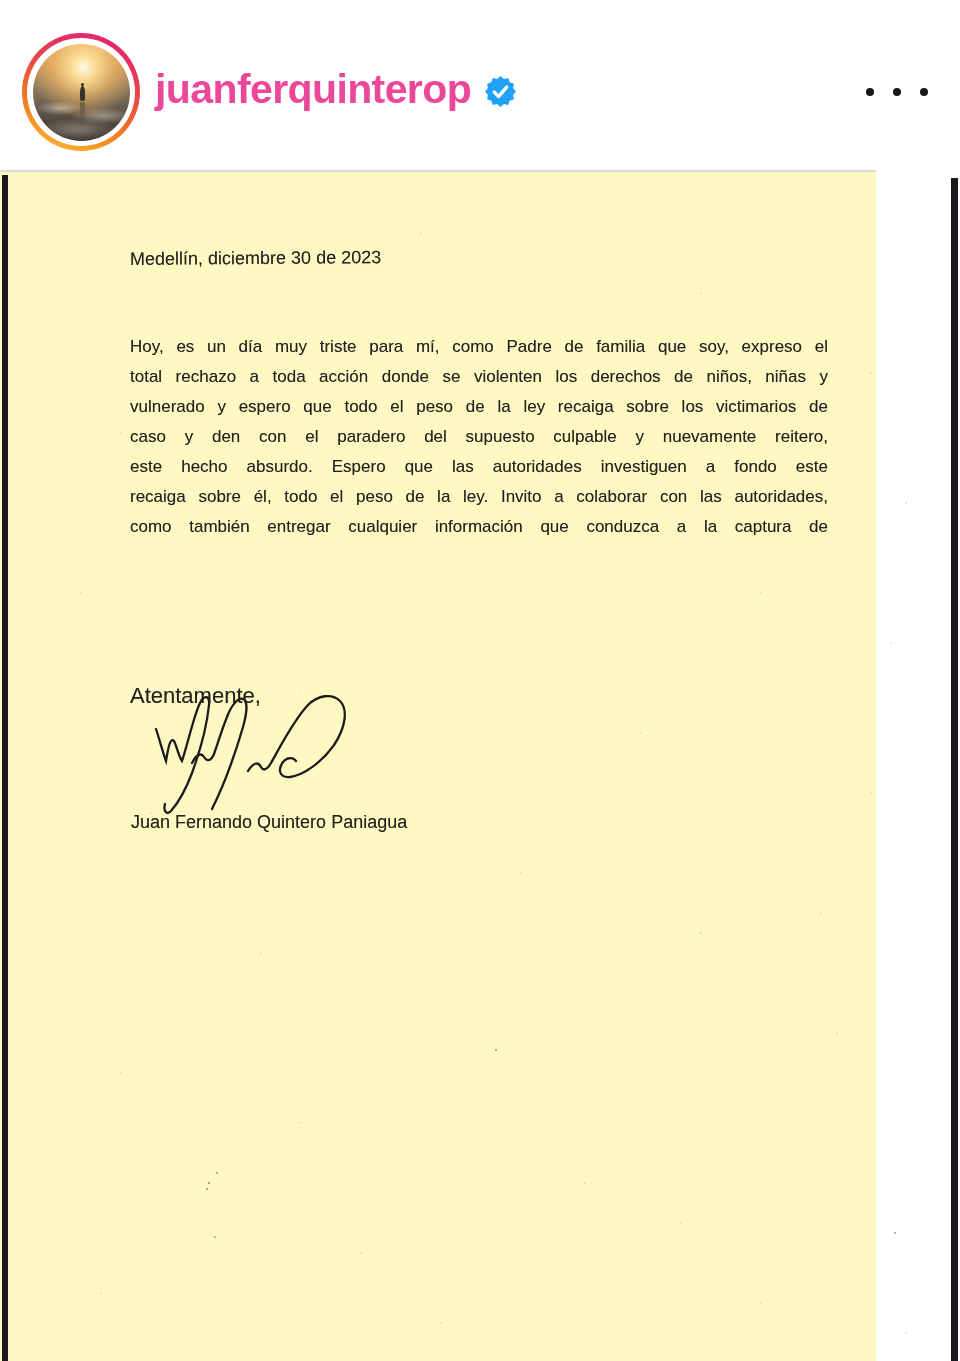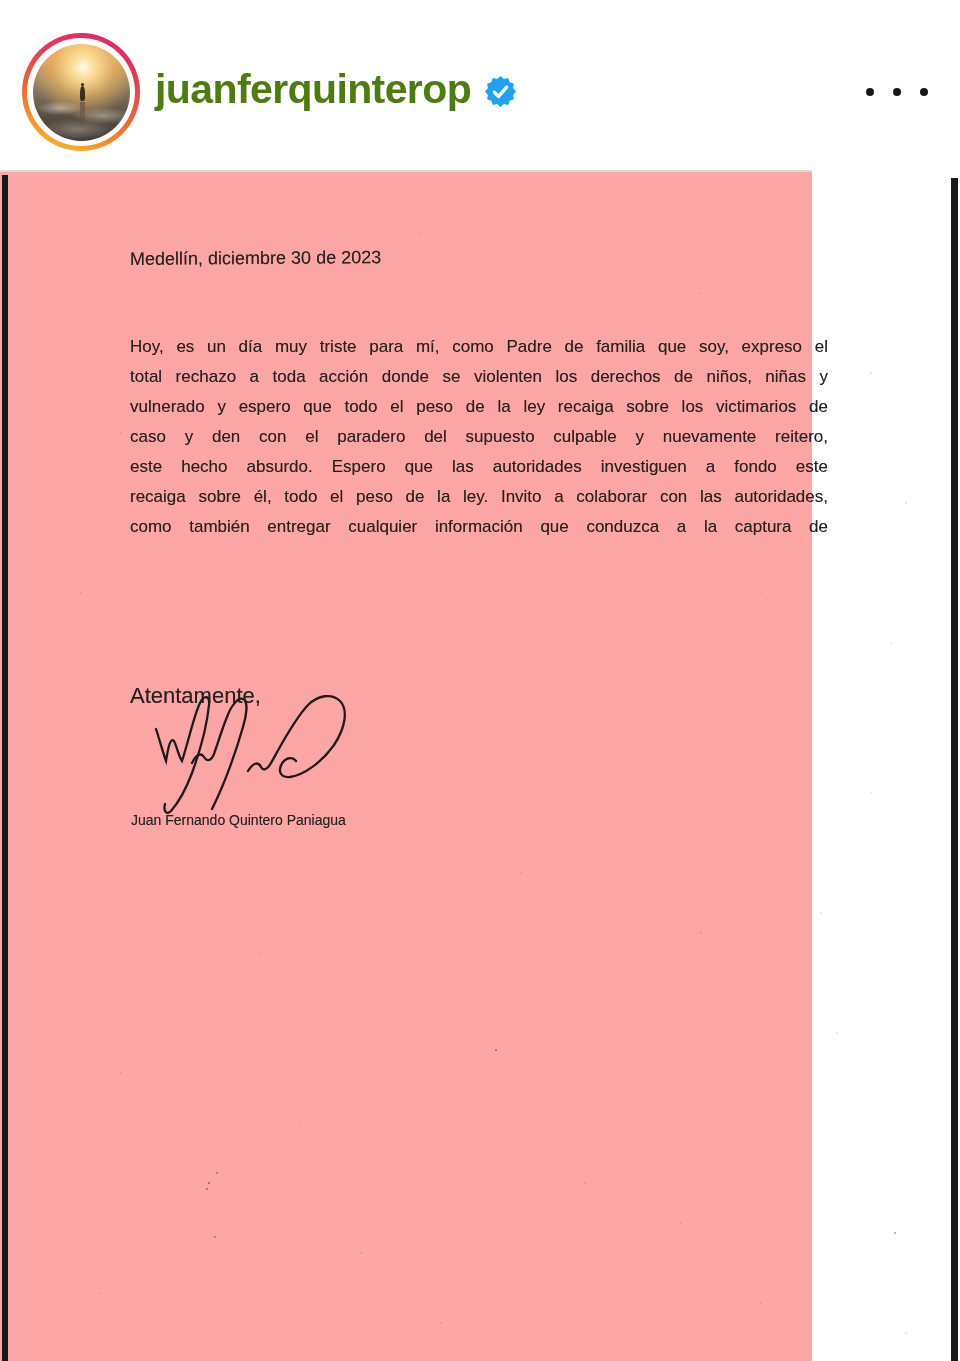--- a/index.html
+++ b/index.html
@@ -25,30 +25,30 @@
   }
   .avatar-figure { position:absolute; left:47px; top:42px; width:5px; height:15px;
     background:#3a3024; border-radius:45% 45% 30% 30%; }
   .avatar-figure::before { content:""; position:absolute; left:1px; top:-3px; width:3px; height:3px;
     border-radius:50%; background:#3a3024; }
   .avatar-figure::after { content:""; position:absolute; left:0; top:16px; width:5px; height:26px;
     background:linear-gradient(180deg, rgba(60,50,40,.45), rgba(60,50,40,0)); }
 
   .username-row { position:absolute; left:155px; top:60px; height:58px; display:flex;
     align-items:center; gap:14px; }
-  .username { font-size:41px; font-weight:700; letter-spacing:-.6px; color:#4d7c0f; cursor:pointer; }
+  .username { font-size:41px; font-weight:700; letter-spacing:-.6px; color:#ec4899; cursor:pointer; }
   .verified { width:31px; height:31px; margin-top:4px; }
 
   .more-btn { position:absolute; right:32px; top:78px; width:62px; height:28px;
     display:flex; align-items:center; justify-content:space-between; cursor:pointer; }
   .more-btn i { width:8px; height:8px; border-radius:50%; background:#16181c; }
 
   
-  .post-media { position:absolute; left:0; top:170px; width:812px; height:1191px;
-    background:#fca5a5; border-top:2px solid #dcdbd8; }
+  .post-media { position:absolute; left:0; top:170px; width:876px; height:1191px;
+    background:#fef9c3; border-top:2px solid #dcdbd8; }
   .edge-left  { position:absolute; left:2px;  top:3px; width:6px; height:1188px; background:#18181d; }
   .edge-right { position:absolute; left:951px; top:6px; width:7px; height:1185px; background:#18181d; }
 
   .speck-layer { position:absolute; left:0; top:0; width:2px; height:2px; border-radius:50%;
     background:transparent;
     box-shadow:
       210px 90px 0 0 rgba(120,120,120,.20), 420px 60px 0 0 rgba(120,120,120,.18),
       700px 120px 0 0 rgba(120,120,120,.20), 870px 200px 0 0 rgba(120,120,120,.22),
       120px 260px 0 0 rgba(120,120,120,.20), 905px 330px 0 0 rgba(110,110,110,.25),
       80px 420px 0 0 rgba(120,120,120,.20), 890px 470px 0 0 rgba(120,120,120,.20),
@@ -71,21 +71,21 @@
     color:#232220; }
   .letter-date { position:absolute; left:130px; top:76px; font-size:18px;
     transform:rotate(-.4deg); text-shadow:0 0 .4px rgba(0,0,0,.35); }
   .letter-body { position:absolute; left:130px; top:160px; width:698px;
     font-size:17px; line-height:30px; text-shadow:0 0 .4px rgba(0,0,0,.35); }
   .letter-body .ln { text-align:justify; text-align-last:justify; }
   .letter-body .ln.last { text-align-last:left; }
   .letter-closing { position:absolute; left:130px; top:511px; font-size:22px;
     text-shadow:0 0 .4px rgba(0,0,0,.35); }
   .signature { position:absolute; left:130px; top:518px; width:250px; height:132px; }
-  .signature-name { position:absolute; left:131px; top:640px; font-size:14px;
+  .signature-name { position:absolute; left:131px; top:640px; font-size:18px;
     text-shadow:0 0 .4px rgba(0,0,0,.35); }
 </style>
 </head>
 <body>
 
 <div class="app-header">
 
   <div class="story-ring">
     <div class="avatar-gap">
       <div class="avatar-photo">

